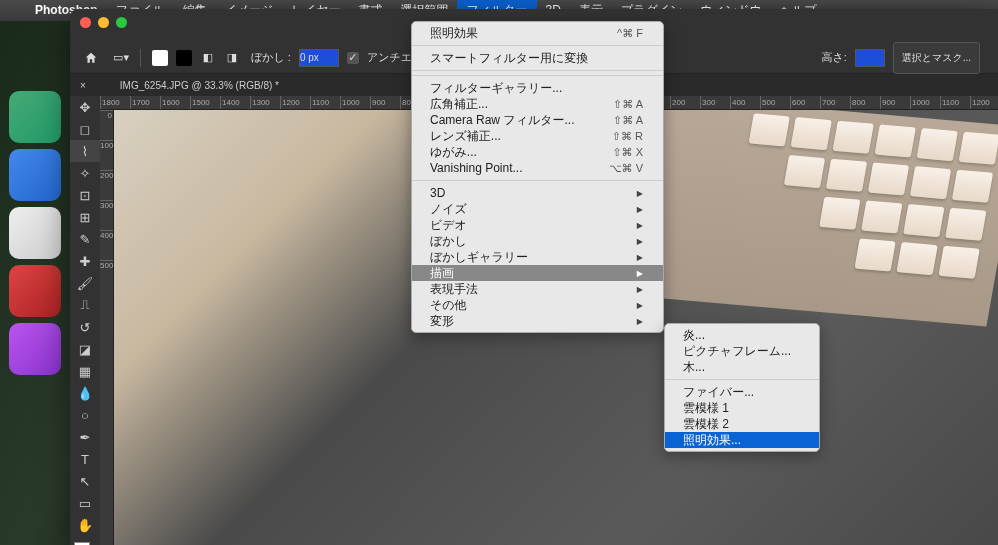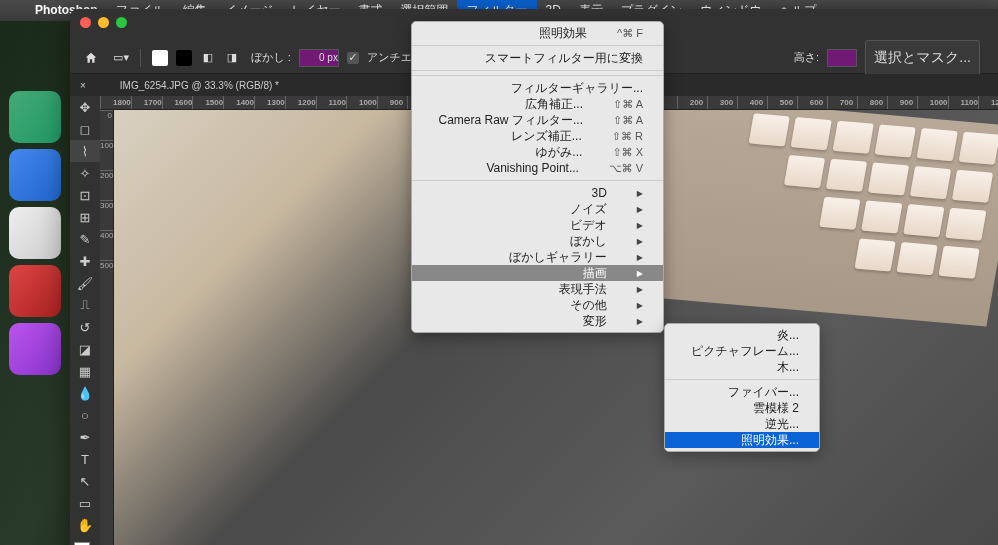--- a/index.html
+++ b/index.html
@@ -23,48 +23,48 @@
 .traffic .r { background: #ff5f57; }
 .traffic .y { background: #febc2e; }
 .traffic .g { background: #28c840; }
 
 .toolbar { position: absolute; top: 33px; left: 0; width: 100%; height: 32px; background: #323232; border-bottom: 1px solid #222; display: flex; align-items: center; padding-left: 10px; gap: 8px; color: #ddd; font-size: 11px; }
 .toolbar .tbtn { width: 22px; height: 22px; display: flex; align-items: center; justify-content: center; color: #ddd; }
 .toolbar .sep { width: 1px; height: 18px; background: #555; }
 .toolbar .grp { display: flex; gap: 2px; }
 .toolbar .sq { width: 16px; height: 16px; background: #fff; border-radius: 2px; }
 .toolbar .sq.b { background: #000; }
-.toolbar .field { width: 40px; height: 18px; background: #701a75; border: 1px solid #555; color: #ddd; font-size: 10px; text-align: right; line-height: 16px; }
+.toolbar .field { width: 40px; height: 18px; background: #1d4ed8; border: 1px solid #555; color: #ddd; font-size: 10px; text-align: left; line-height: 16px; }
 .toolbar .chk { width: 12px; height: 12px; background: #555; border-radius: 2px; display: inline-flex; align-items: center; justify-content: center; }
-.toolbar .sbtn { padding: 8px 8px; border: 1px solid #555; border-radius: 3px; background: #3a3a3a; font-size: 14px; }
+.toolbar .sbtn { padding: 8px 8px; border: 1px solid #555; border-radius: 3px; background: #3a3a3a; font-size: 10px; }
 
 .tabbar { position: absolute; top: 65px; left: 0; width: 100%; height: 22px; background: #2a2a2a; display: flex; align-items: center; padding-left: 10px; color: #ccc; font-size: 10px; gap: 6px; }
 .tabbar .tab { padding: 0 4px; margin-left: 24px; }
 .tabbar .close { font-size: 10px; }
 
 .rulers { position: absolute; top: 87px; left: 30px; right: 0; height: 14px; background: #3a3a3a; display: flex; overflow: hidden; border-bottom: 1px solid #222; }
-.rulers .tick { flex: 0 0 30px; font-size: 8px; color: #aaa; text-align: left; border-left: 1px solid #666; padding-left: 12px; line-height: 14px; font-weight: bold; }
+.rulers .tick { flex: 0 0 30px; font-size: 8px; color: #aaa; text-align: left; border-left: 1px solid #666; padding-left: 1px; line-height: 14px; }
 
 .vruler { position: absolute; top: 101px; left: 30px; width: 14px; bottom: 0; background: #3a3a3a; border-right: 1px solid #222; }
 .vruler .vt { font-size: 8px; color: #aaa; writing-mode: horizontal-tb; text-align: right; height: 30px; border-top: 1px solid #666; padding-right: 1px; }
 
 .toolpanel { position: absolute; top: 87px; left: 0; width: 30px; bottom: 0; background: #323232; display: flex; flex-direction: column; }
 .toolpanel .row { height: 22px; display: flex; }
 .toolpanel .tool { width: 30px; height: 22px; display: flex; align-items: center; justify-content: center; color: #ccc; font-size: 13px; }
 .toolpanel .tool.sel { background: #444; }
 .toolpanel .swatches { margin-top: 4px; width: 30px; height: 30px; position: relative; }
 .toolpanel .swatches .fg { position: absolute; width: 16px; height: 16px; background: #fff; border: 1px solid #888; top: 2px; left: 4px; }
 
 .canvas { position: absolute; top: 101px; left: 44px; right: 0; bottom: 0; background: #262626; overflow: hidden; }
 .canvas .img { position: absolute; top: 0; left: 0; width: 890px; height: 440px; background: linear-gradient(135deg,#d8d0c0 0%,#c8b8a0 20%,#4a4a4a 40%,#5a5a5a 70%,#484848 100%); }
 .canvas .kbd { position: absolute; right: 0; top: 0; width: 380px; height: 200px; background: linear-gradient(180deg,#b8a898,#a89888); transform: skew(-10deg,5deg); }
 .canvas .key { position: absolute; width: 36px; height: 30px; background: linear-gradient(#f8f0e8,#e8d8c8); border-radius: 3px; box-shadow: 0 2px 3px rgba(0,0,0,.2); }
 
 .menu { position: absolute; background: #e8e8e8; border: 1px solid #aaa; border-radius: 5px; box-shadow: 0 4px 16px rgba(0,0,0,.35); font-size: 12px; color: #222; padding: 3px 0; }
-.menu .mi { height: 16px; padding: 0 20px 0 18px; display: flex; align-items: center; justify-content: flex-end; gap: 30px; }
+.menu .mi { height: 16px; padding: 0 20px 0 18px; display: flex; align-items: center; justify-content: space-between; gap: 30px; }
 .menu .mi.arrow::after { content: "▶"; font-size: 8px; color: #444; }
 .menu .mi.hov { background: #0a63d4; color: #fff; }
 .menu .mi.hov::after { color: #fff; }
 .menu .mi.highlighted { background: #888; color: #fff; }
 .menu .mi.highlighted::after { color: #fff; }
 .menu .sc { color: #555; font-size: 11px; }
 .menu .msep { height: 1px; background: #ccc; margin: 4px 0; }
 
 #menu1 { top: 21px; left: 411px; width: 253px; }
 #menu2 { top: 323px; left: 664px; width: 156px; }
@@ -346,21 +346,21 @@
       <span>ピクチャフレーム...</span>
     </div>
   <div class="mi">
       <span>木...</span>
     </div>
   <div class="msep"></div>
   <div class="mi">
       <span>ファイバー...</span>
     </div>
   <div class="mi">
+      <span>雲模様 1</span>
+    </div>
+  <div class="mi">
       <span>雲模様 2</span>
-    </div>
-  <div class="mi">
-      <span>逆光...</span>
     </div>
   <div class="mi hov">
       <span>照明効果...</span>
     </div>
 </div>
 
 </body></html>

